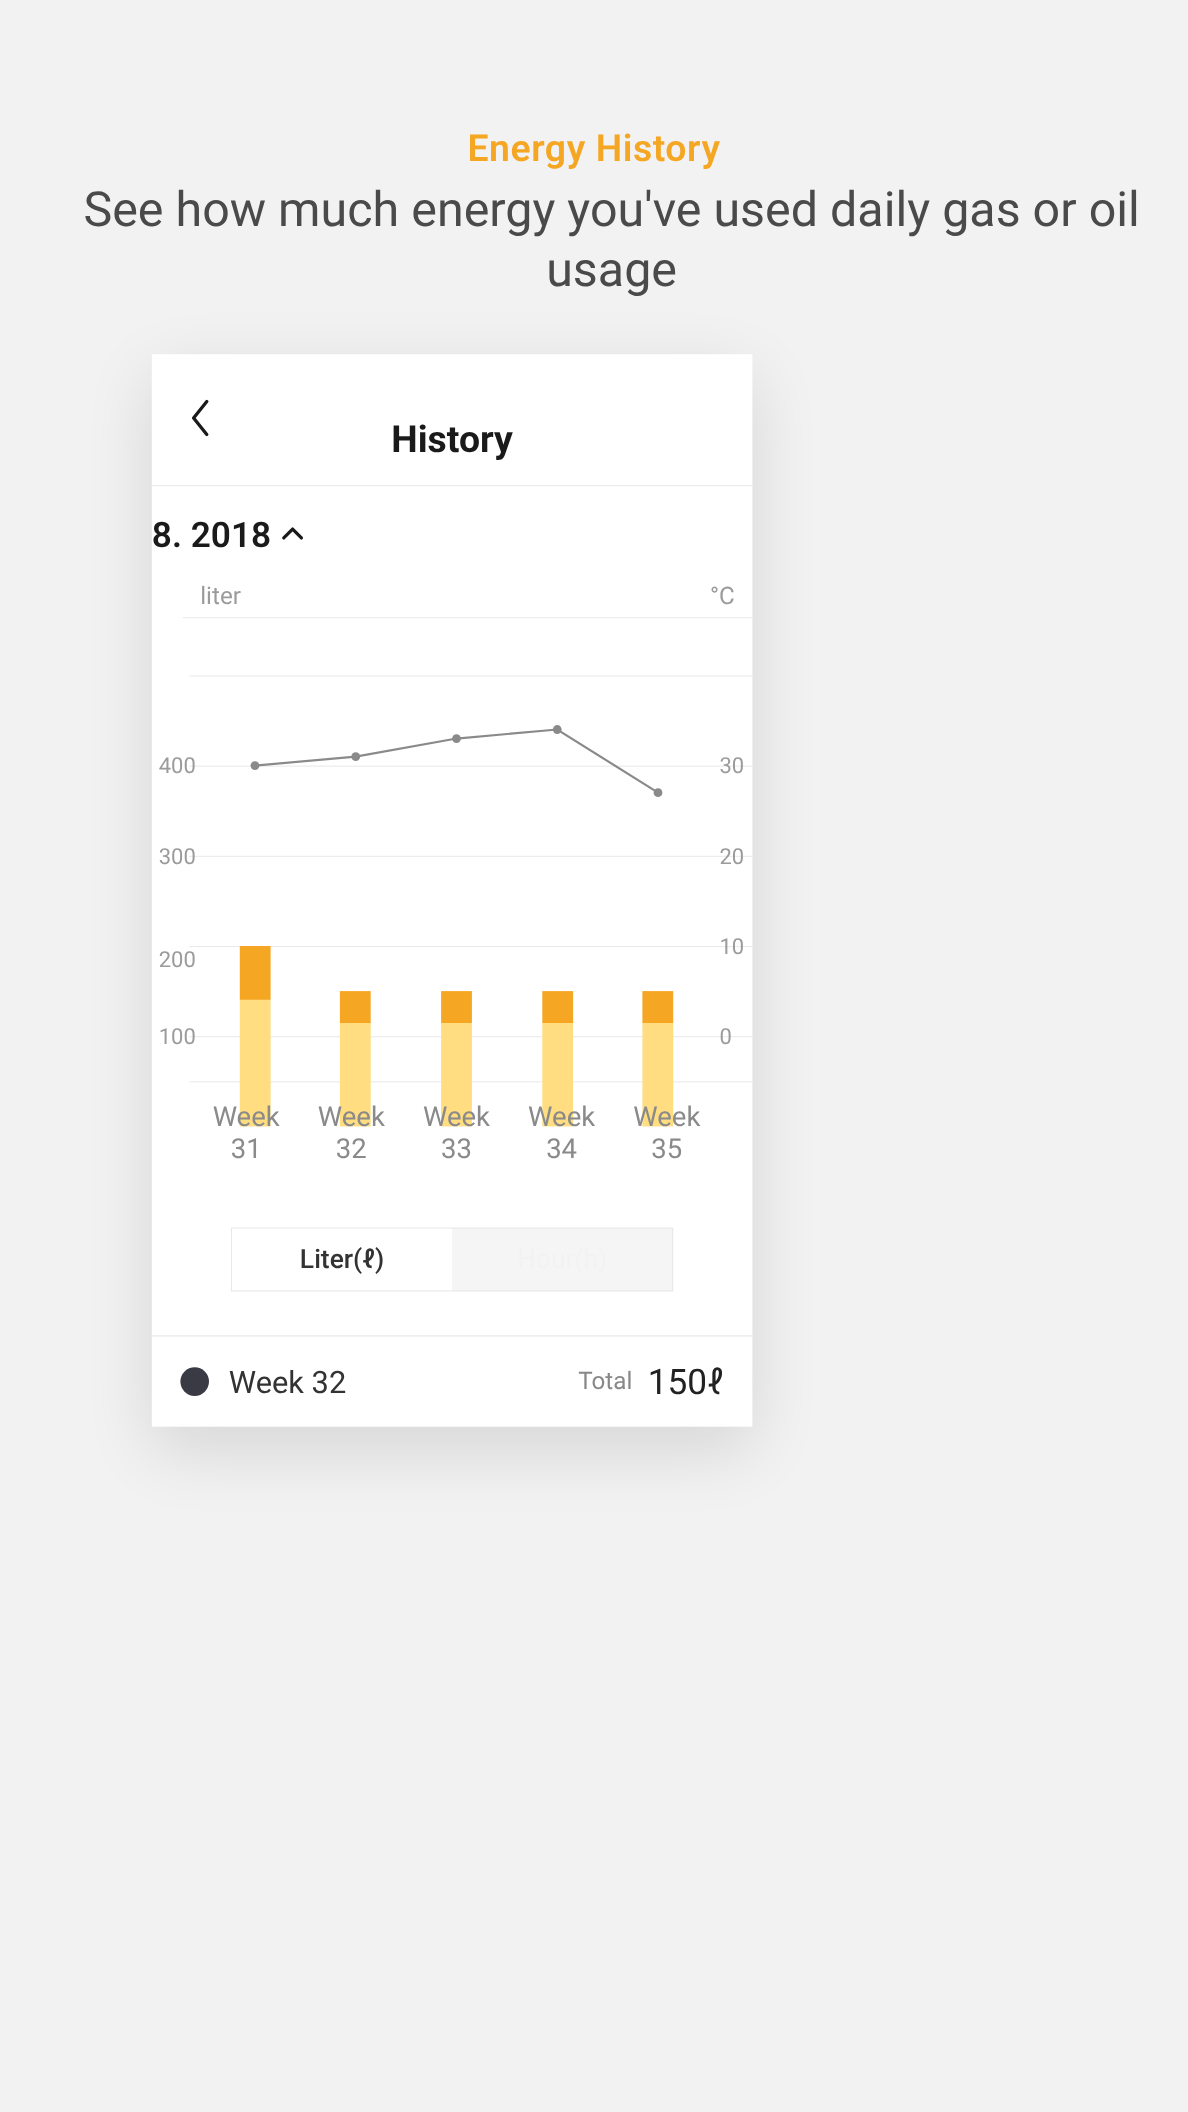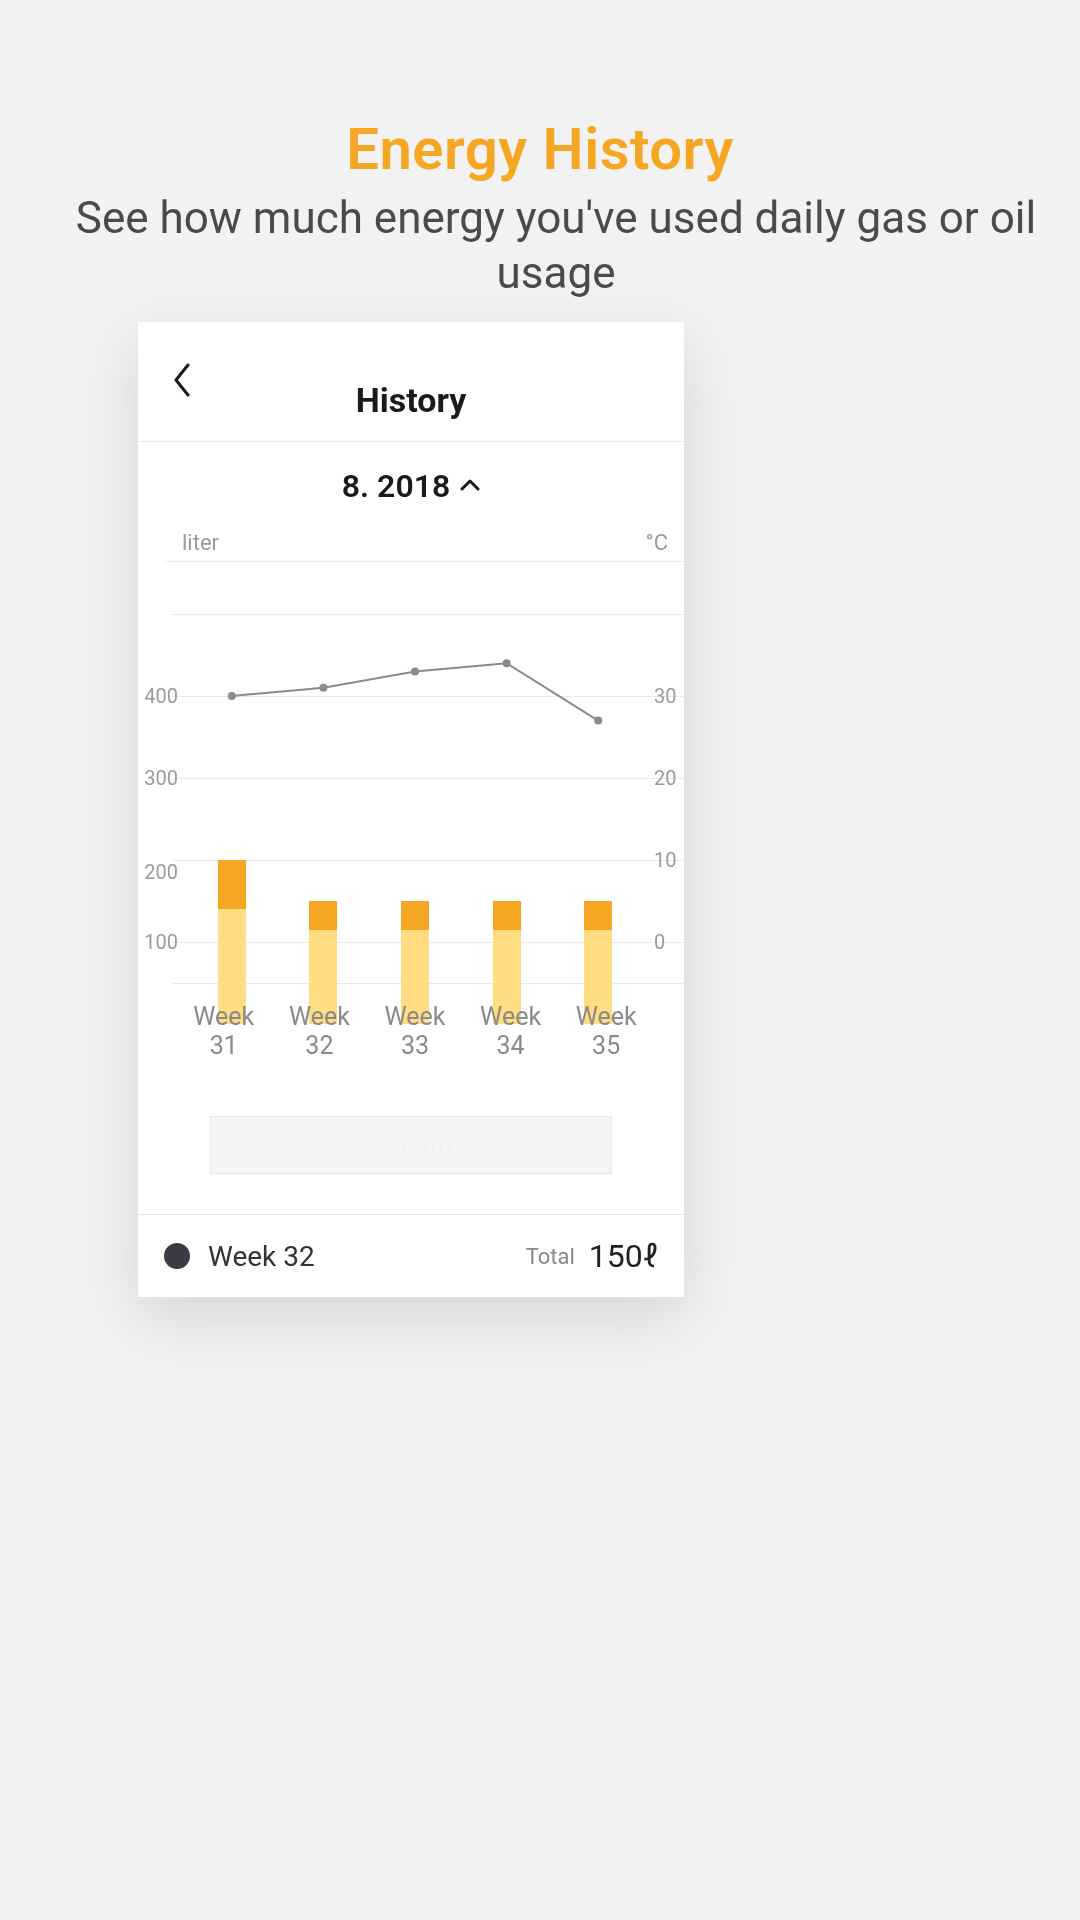--- a/index.html
+++ b/index.html
@@ -9,21 +9,21 @@
     width: 1080px;
     height: 1920px;
     overflow: hidden;
   }
   .promo-header {
     text-align: center;
     padding-top: 115px;
   }
   .promo-title {
     color: #f5a623;
-    font-size: 58px;
+    font-size: 34px;
     font-weight: 600;
     letter-spacing: 0.5px;
   }
   .promo-subtitle {
     color: #4a4a4a;
     font-size: 44px;
     font-weight: 400;
     line-height: 1.25;
     margin-top: 8px;
     padding-left: 32px;
@@ -59,21 +59,21 @@
   .app-title {
     font-size: 34px;
     font-weight: 700;
     color: #1a1a1a;
     margin-top: 37px;
   }
   .date-picker {
     height: 88px;
     display: flex;
     align-items: center;
-    justify-content: center;
+    justify-content: flex-start;
     gap: 10px;
     cursor: pointer;
   }
   .date-label {
     font-size: 32px;
     font-weight: 600;
     color: #1a1a1a;
   }
   .chevron-up-icon { display:inline-block; }
   .chevron-up-icon svg { width: 20px; height: 14px; }
@@ -300,20 +300,21 @@
     <div class="x-labels" id="xlabels">
         <span class="x-label">Week 31</span>
         <span class="x-label">Week 32</span>
         <span class="x-label">Week 33</span>
         <span class="x-label">Week 34</span>
         <span class="x-label">Week 35</span>
       </div>
   </div>
 
   <div class="unit-toggle">
+    <div class="unit-option active">Liter(ℓ)</div>
     <div class="unit-option inactive">Hour(h)</div>
   </div>
 
   <div class="summary-divider"></div>
 
   <div id="summary">
       <div class="summary-row">
         <span class="dot dot-dark"></span>
         <span class="row-label">Week 32</span>
         <span class="row-sublabel">Total</span>

